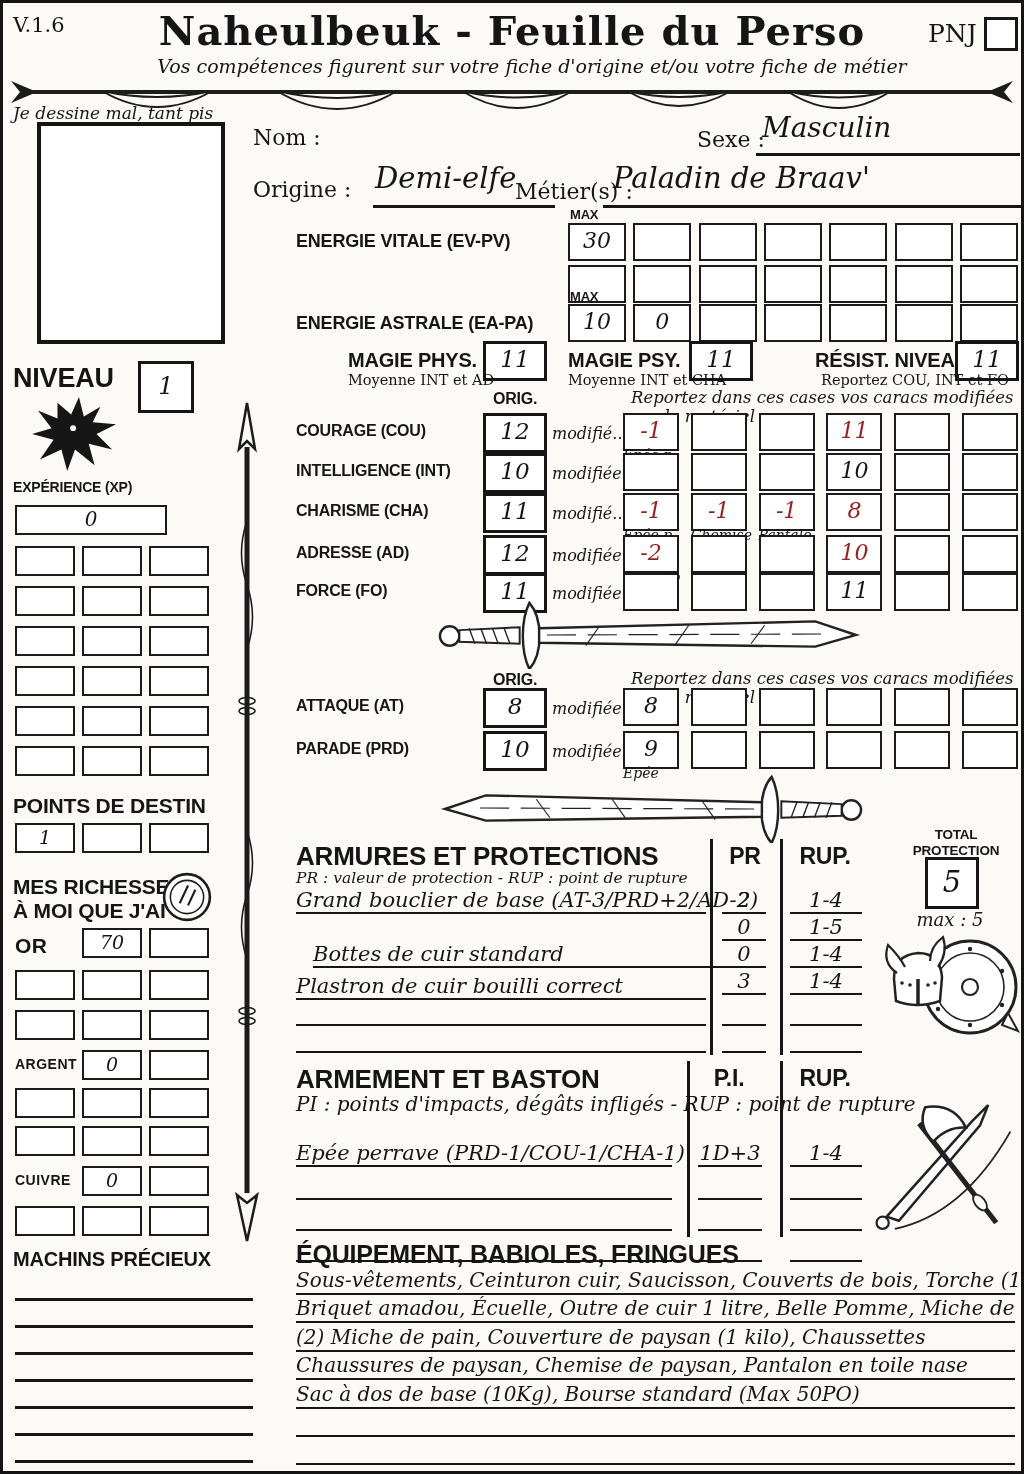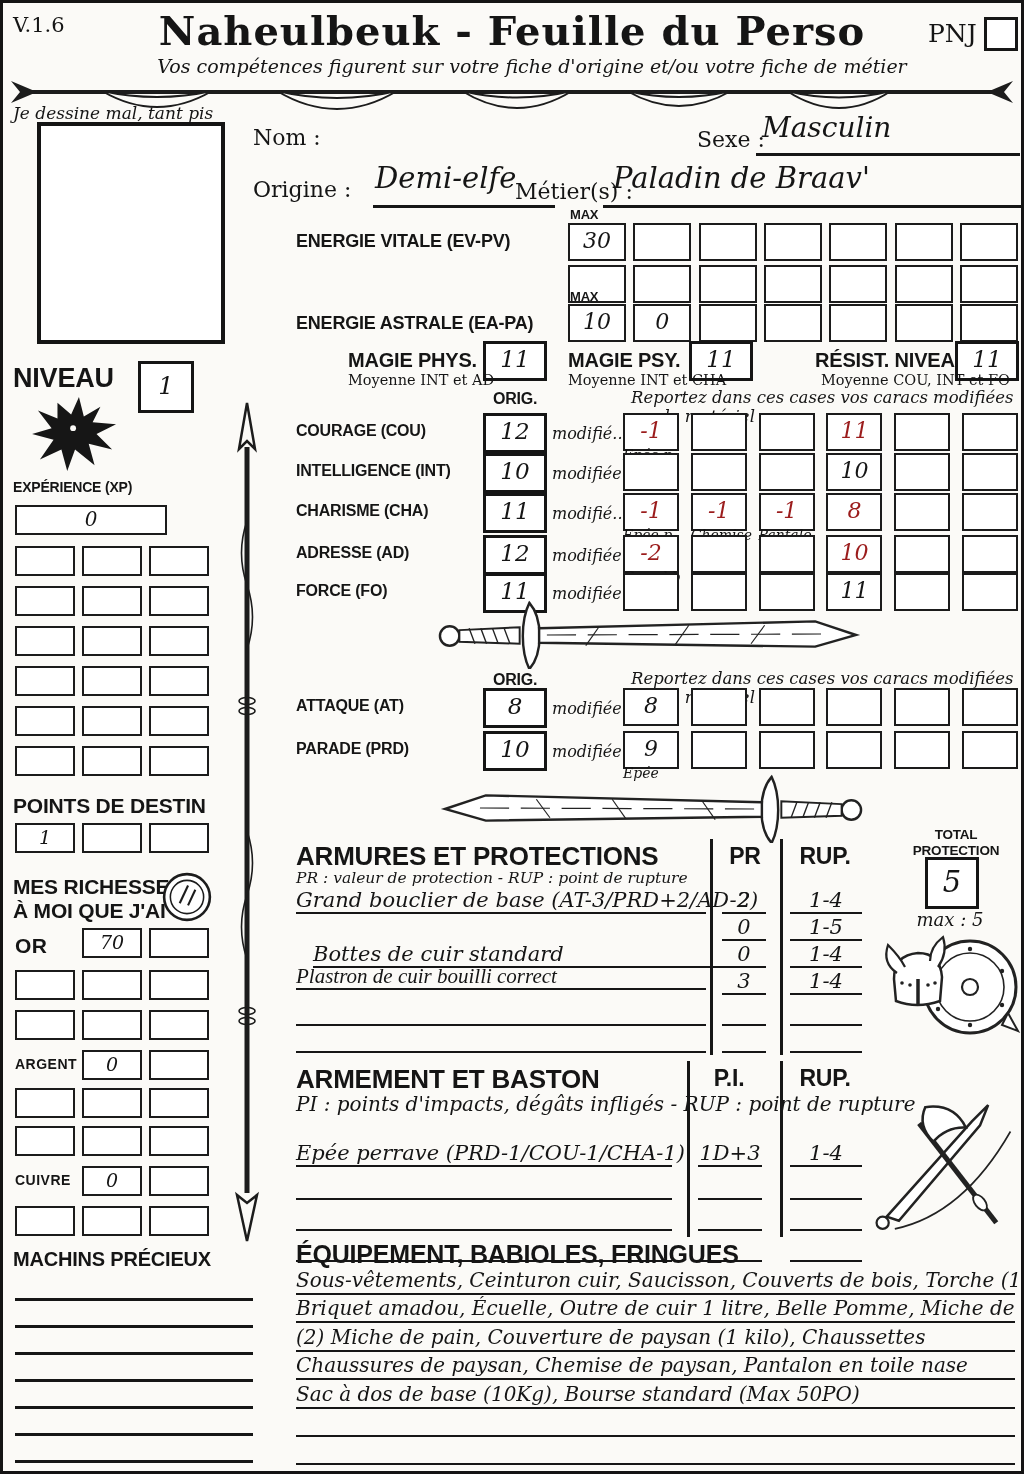--- a/index.html
+++ b/index.html
@@ -200,21 +200,21 @@
   <div class="abs hd" style="left:293px;top:310px;font-size:18px;">ENERGIE ASTRALE (EA-PA)</div>
 
   <div class="abs hd" style="left:345px;top:346px;font-size:20px;">MAGIE PHYS.</div>
   <div class="abs origbx hw" style="left:480px;top:338px;">11</div>
   <div class="abs serif" style="left:345px;top:369px;font-size:14.5px;">Moyenne INT et AD</div>
   <div class="abs hd" style="left:565px;top:346px;font-size:20px;">MAGIE PSY.</div>
   <div class="abs origbx hw" style="left:686px;top:338px;">11</div>
   <div class="abs serif" style="left:565px;top:369px;font-size:14.5px;">Moyenne INT et CHA</div>
   <div class="abs hd" style="left:812px;top:346px;font-size:20px;">RÉSIST. NIVEAU</div>
   <div class="abs origbx hw" style="left:952px;top:338px;">11</div>
-  <div class="abs serif" style="left:818px;top:369px;font-size:14.5px;">Moyenne COU, INT et FO</div>
+  <div class="abs serif" style="left:818px;top:369px;font-size:14.5px;">Reportez COU, INT et FO</div>
 
   <div class="abs hd" style="left:490px;top:387px;font-size:16px;">ORIG.</div>
   <div class="abs hw" style="left:628px;top:385px;font-size:16.5px;">Reportez dans ces cases vos caracs modifiées par le matériel</div>
   <div id="carac-rows" class="abs" style="left:293px;top:408px;width:722px;height:222px;">
       <div class="crow" style="top: 2px;">
         <div class="clabel hd">COURAGE (COU)</div>
         <div class="origwrap">
           <div class="origbx hw">12</div>
         </div>
         <div class="modlbl hw">modifié...</div>
@@ -362,21 +362,21 @@
   <div class="abs hd" style="left:786px;top:840px;width:72px;text-align:center;font-size:23px;">RUP.</div>
   <div id="armure-rows" class="abs" style="left:293px;top:884px;width:722px;height:170px;">
       <div class="tcell hw" style="left: 0px; top: 0px; width: 410px;">Grand bouclier de base (AT-3/PRD+2/AD-2)</div>
       <div class="tcell hw" style="left: 426px; top: 0px; width: 44px; text-align: center;">2</div>
       <div class="tcell hw" style="left: 494px; top: 0px; width: 72px; text-align: center;">1-4</div>
       <div class="tcell hw" style="left: 426px; top: 27px; width: 44px; text-align: center;">0</div>
       <div class="tcell hw" style="left: 494px; top: 27px; width: 72px; text-align: center;">1-5</div>
       <div class="tcell hw" style="left: 0px; top: 54px; width: 410px; margin-left: 17px;">Bottes de cuir standard</div>
       <div class="tcell hw" style="left: 426px; top: 54px; width: 44px; text-align: center;">0</div>
       <div class="tcell hw" style="left: 494px; top: 54px; width: 72px; text-align: center;">1-4</div>
-      <div class="tcell hw" style="left: 0px; top: 76px; width: 410px; font-family: Liberation Serif, serif;">Plastron de cuir bouilli correct</div>
+      <div class="tcell hw" style="left: 0px; top: 86px; width: 410px;">Plastron de cuir bouilli correct</div>
       <div class="tcell hw" style="left: 426px; top: 81px; width: 44px; text-align: center;">3</div>
       <div class="tcell hw" style="left: 494px; top: 81px; width: 72px; text-align: center;">1-4</div>
       <div class="tcell hw" style="left: 0px; top: 112px; width: 410px;"></div>
       <div class="tcell hw" style="left: 426px; top: 112px; width: 44px; text-align: center;"></div>
       <div class="tcell hw" style="left: 494px; top: 112px; width: 72px; text-align: center;"></div>
       <div class="tcell hw" style="left: 0px; top: 139px; width: 410px;"></div>
       <div class="tcell hw" style="left: 426px; top: 139px; width: 44px; text-align: center;"></div>
       <div class="tcell hw" style="left: 494px; top: 139px; width: 72px; text-align: center;"></div>
     </div>
 

